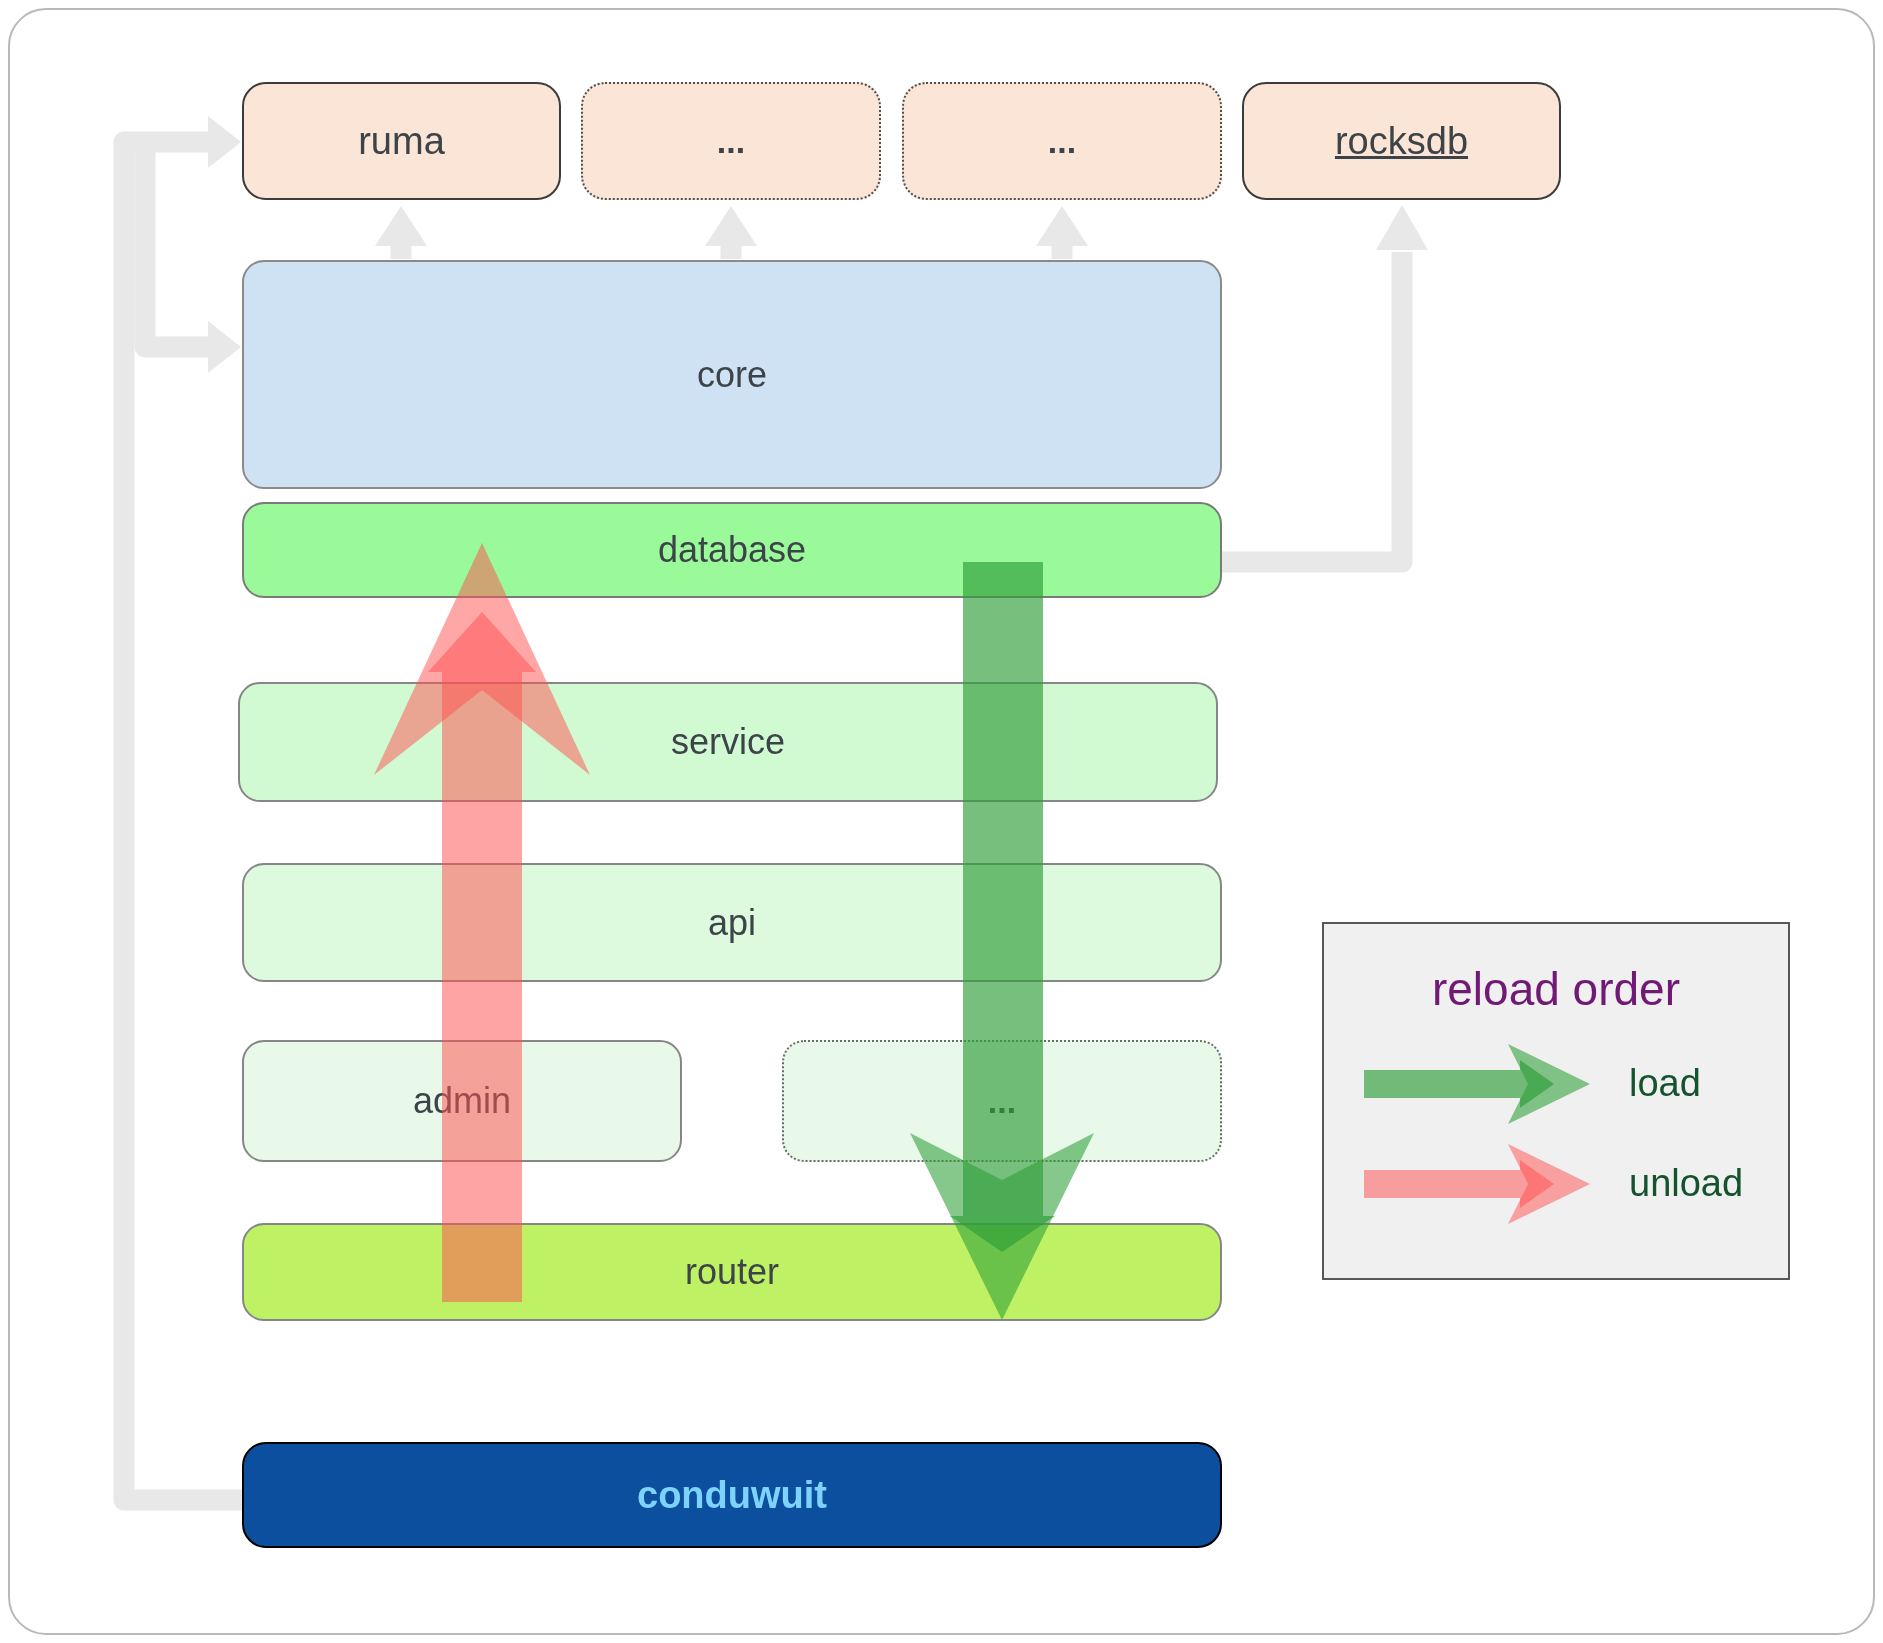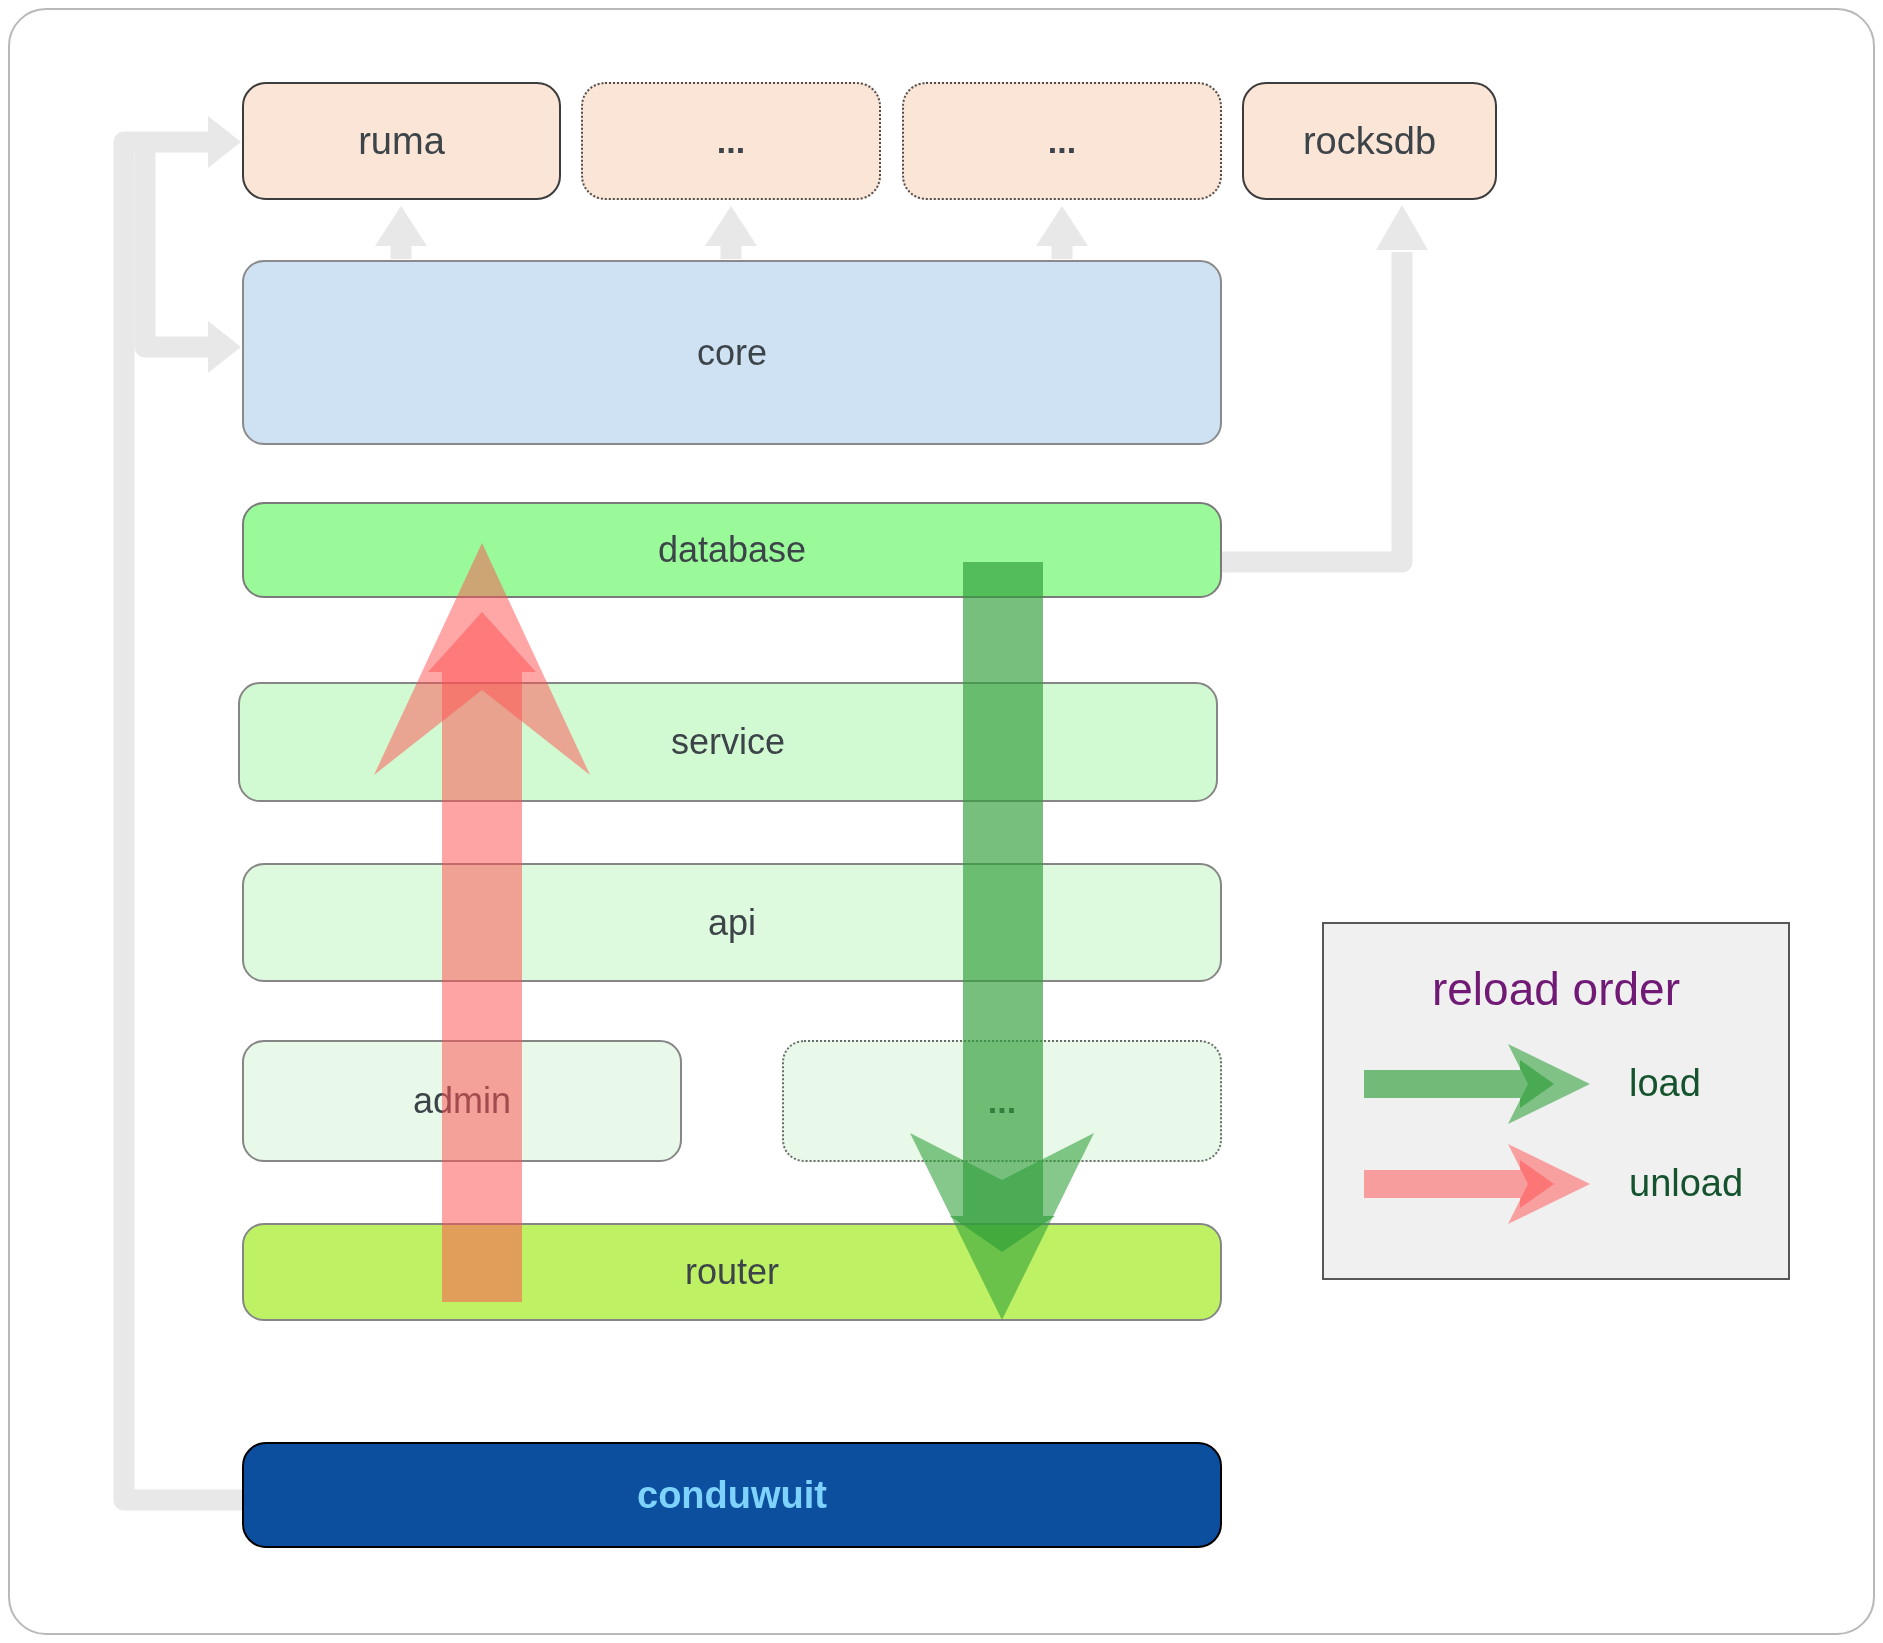--- a/index.html
+++ b/index.html
@@ -10,24 +10,24 @@
     box-sizing:border-box;font-size:36px;color:var(--label-color);}
   .r22{border-radius:22px;}
   .r24{border-radius:24px;}
   
   .peach{background:var(--peach);}
   .peach-solid{border:2.5px solid #3c3c3c;}
   .peach-dotted{border:2.5px dotted #4f4f4f;}
   #box-ruma{left:242px;top:82px;width:319px;height:118px;font-size:38px;justify-content:center;}
   #box-dots1{left:581px;top:82px;width:300px;height:118px;}
   #box-dots2{left:902px;top:82px;width:320px;height:118px;}
-  #box-rocksdb{left:1242px;top:82px;width:255px;height:118px;font-size:38px;}
+  #box-rocksdb{left:1242px;top:82px;width:319px;height:118px;font-size:38px;text-decoration:underline;}
   .dots-label{font-weight:bold;font-size:34px;}
   
-  #box-core{left:242px;top:260px;width:980px;height:185px;background:var(--core-blue);border:2px solid #8a8a8a;}
+  #box-core{left:242px;top:260px;width:980px;height:229px;background:var(--core-blue);border:2px solid #8a8a8a;}
   #box-database{left:242px;top:502px;width:980px;height:96px;background:var(--db-green);border:2px solid #7a7a7a;}
   #box-service{left:238px;top:682px;width:980px;height:120px;background:var(--service-green);border:2px solid #868686;}
   #box-api{left:242px;top:863px;width:980px;height:119px;background:var(--api-green);border:2px solid #868686;}
   #box-admin{left:242px;top:1040px;width:440px;height:122px;background:var(--admin-green);border:2px solid #868686;}
   #box-dots3{left:782px;top:1040px;width:440px;height:122px;background:var(--admin-green);border:2.5px dotted #6a6a6a;}
   #box-router{left:242px;top:1223px;width:980px;height:98px;background:#bef264;border:2px solid #868686;}
   #box-conduwuit{left:242px;top:1442px;width:980px;height:106px;background:var(--conduwuit-blue);
     border:2.5px solid #000;color:#7dd3fc;font-weight:600;font-size:38px;}
   
   #legend{position:absolute;left:1322px;top:922px;width:468px;height:358px;

